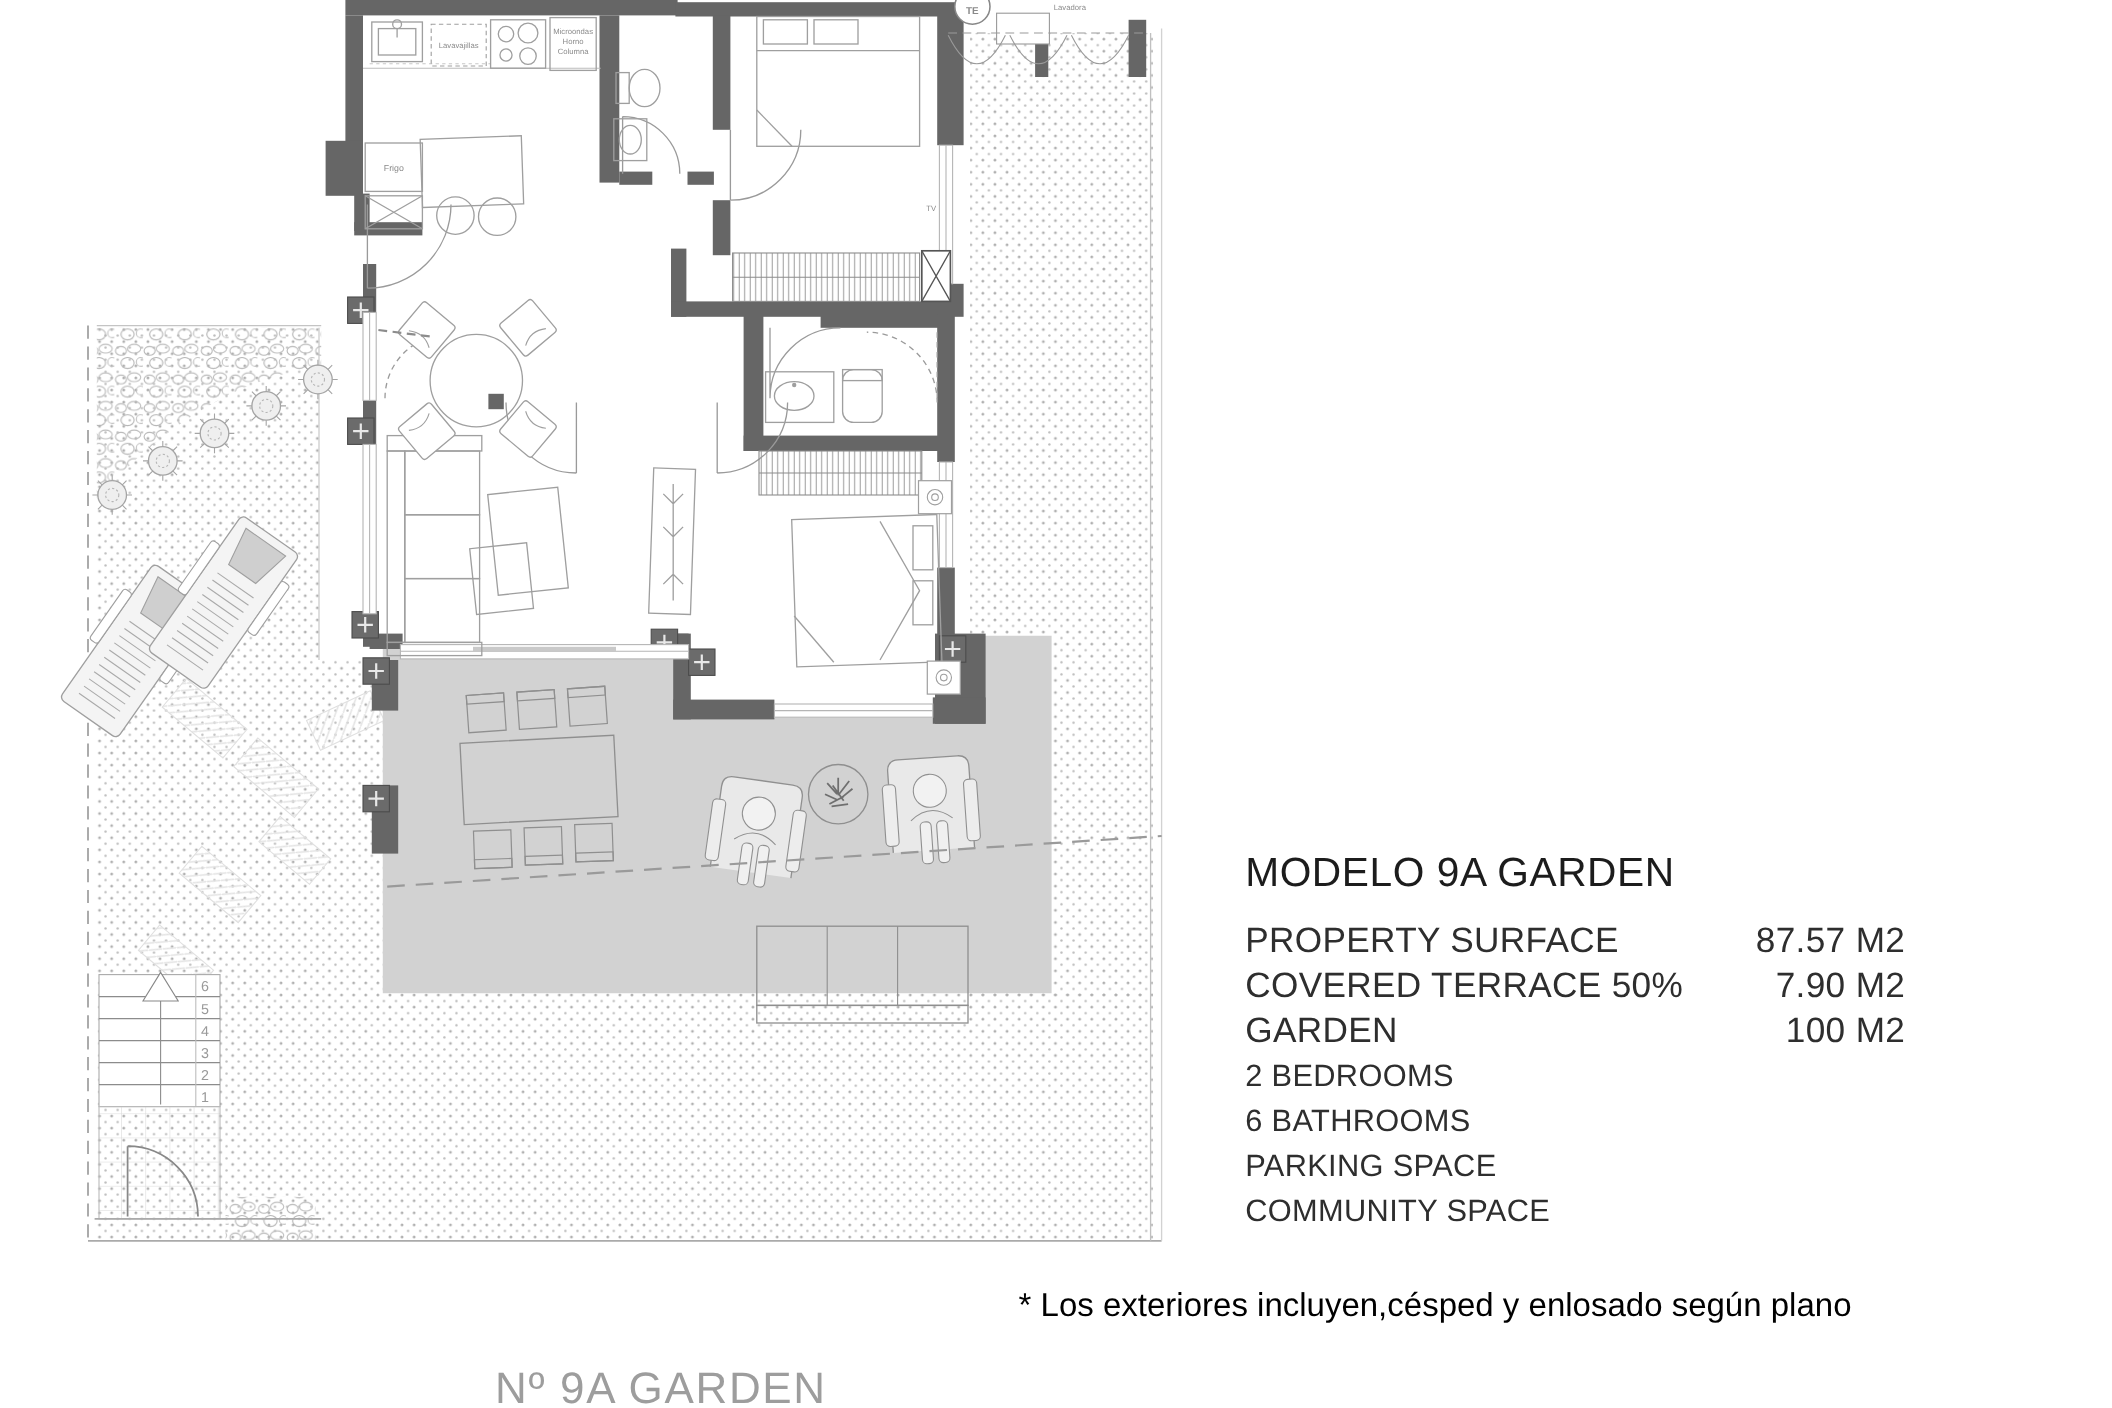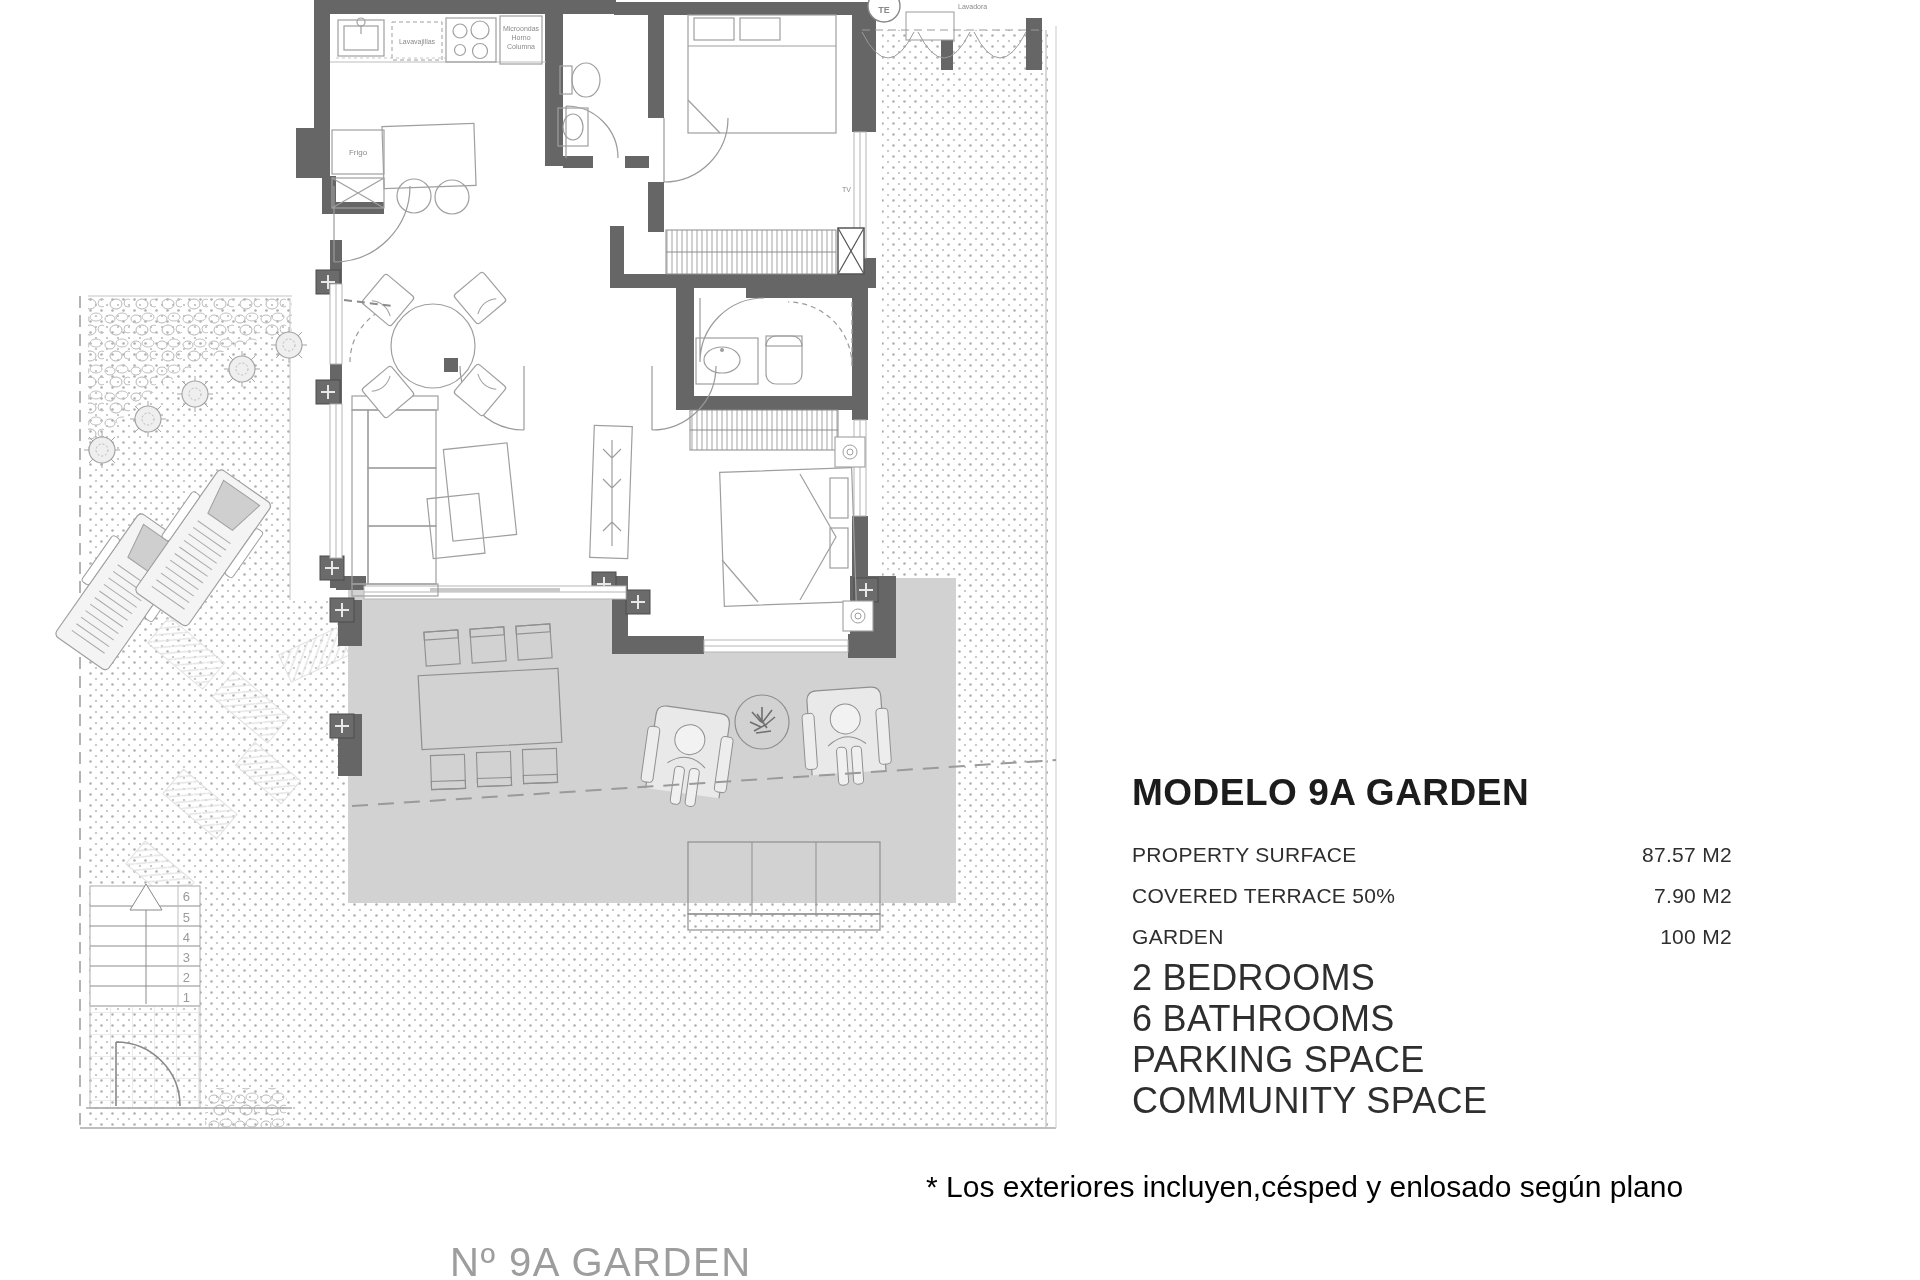--- a/index.html
+++ b/index.html
@@ -12,24 +12,24 @@
   .fs{stroke:#9f9f9f;stroke-width:1.2;fill:none}
   .fw{stroke:#8c8c8c;stroke-width:1;fill:none}
   .thin{stroke:#bdbdbd;stroke-width:1;fill:none}
   .wall{fill:var(--wall,#666)}
   .lbl{font-size:8px;fill:var(--label_gray,#8a8a8a)}
   .lbl7{font-size:7px;fill:var(--label_gray,#8a8a8a)}
   .snum{font-size:13px;fill:#9a9a9a}
   .te{font-size:9px;fill:#8a8a8a;font-weight:bold}
   
   .info-panel{position:absolute;left:1132px;top:772px;width:600px;color:var(--body_text,#2e2e2e)}
-  .info-title{font-size:37px;font-weight:700;letter-spacing:.5px;color:var(--title_text,#1c1c1c);margin:0 0 20px 0;white-space:nowrap}
-  .spec-row{display:flex;justify-content:space-between;font-size:21px;line-height:41px;letter-spacing:.3px;white-space:nowrap}
+  .info-title{font-size:37px;font-weight:400;letter-spacing:.5px;color:var(--title_text,#1c1c1c);margin:0 0 20px 0;white-space:nowrap}
+  .spec-row{display:flex;justify-content:space-between;font-size:32px;line-height:41px;letter-spacing:.3px;white-space:nowrap}
   .spec-value{text-align:left}
-  .feature{font-size:36px;line-height:41px;letter-spacing:.3px;white-space:nowrap}
+  .feature{font-size:28px;line-height:41px;letter-spacing:.3px;white-space:nowrap}
   
   .footnotes{position:absolute;left:926px;top:1168px;font-size:30px;line-height:38px;color:var(--footnote_text,#000);white-space:nowrap}
   
   .plan-footer{position:absolute;left:450px;top:1240px;font-size:40px;letter-spacing:1.5px;color:var(--footer_gray,#9d9d9d);white-space:nowrap}
 </style>
 </head>
 <body>
 
 
 

